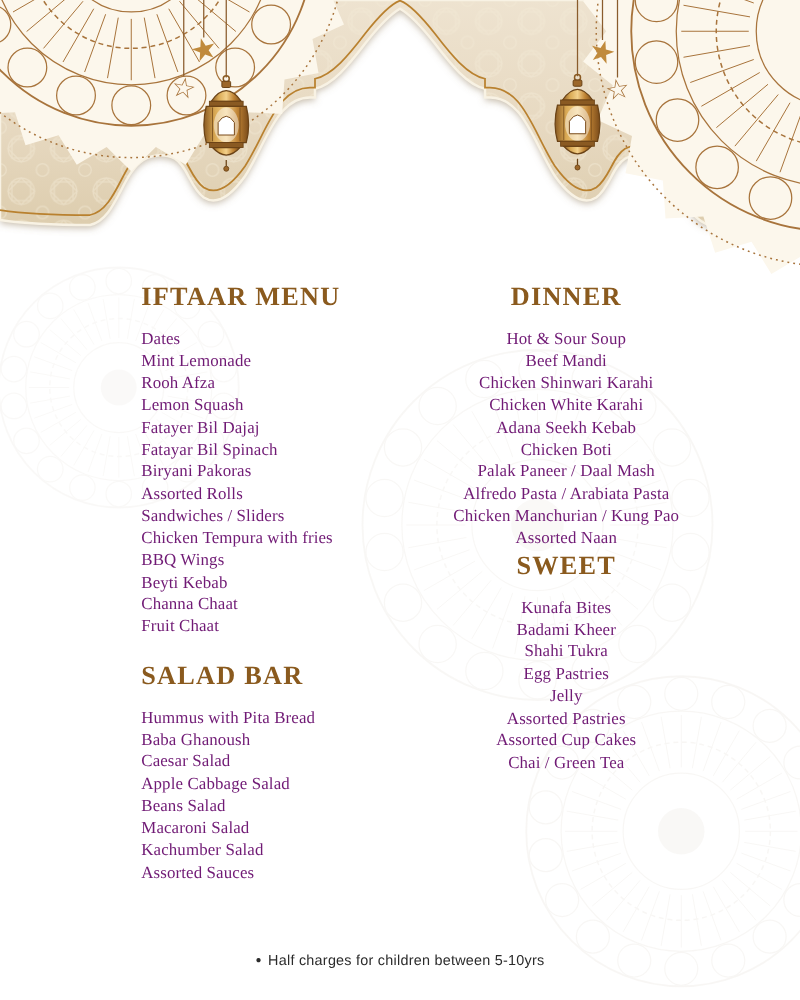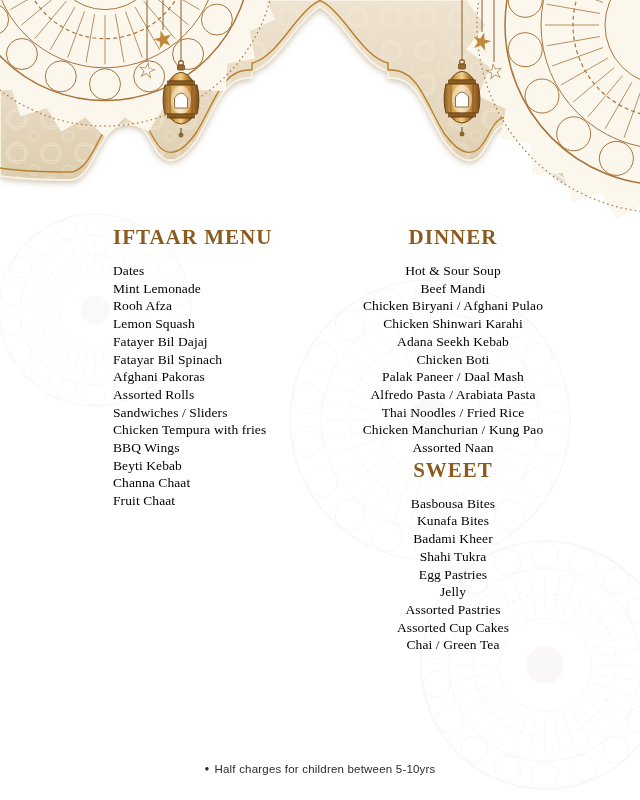--- a/index.html
+++ b/index.html
@@ -15,21 +15,21 @@
   .col-right{left:333px;width:240px;text-align:center;}
   .section-title{
     font-family:"Liberation Serif",serif;font-weight:700;
     font-size:21px;line-height:26px;letter-spacing:1px;
     color:#8a5a1e;margin:0 0 12px 0;
   }
   .section[data-id="salad"]{margin-top:17px;}
   .section[data-id="sweet"]{margin-top:0;}
   .menu-item{
     font-family:"Liberation Serif",serif;
-    font-size:13.5px;line-height:17.7px;color:#000000;letter-spacing:.1px;
+    font-size:13.5px;line-height:17.7px;color:#701a75;letter-spacing:.1px;
   }
   .footer{
     position:absolute;left:0;right:0;top:763px;text-align:center;z-index:1;
     font-family:"Liberation Sans",sans-serif;font-size:11.5px;
     letter-spacing:.2px;color:#2b2b2b;
   }
   .footer .bullet{font-size:8px;vertical-align:2px;margin-right:5px;}
 </style>
 </head>
 <body>
@@ -422,48 +422,57 @@
   <div class="menu-layer">
     <div class="col col-left">
         <div class="section" data-id="iftaar">
           <h2 class="section-title">IFTAAR MENU</h2>
           <div class="menu-item">Dates</div>
           <div class="menu-item">Mint Lemonade</div>
           <div class="menu-item">Rooh Afza</div>
           <div class="menu-item">Lemon Squash</div>
           <div class="menu-item">Fatayer Bil Dajaj</div>
           <div class="menu-item">Fatayar Bil Spinach</div>
-          <div class="menu-item">Afghani Pakoras</div>
+          <div class="menu-item">Biryani Pakoras</div>
           <div class="menu-item">Assorted Rolls</div>
           <div class="menu-item">Sandwiches / Sliders</div>
           <div class="menu-item">Chicken Tempura with fries</div>
           <div class="menu-item">BBQ Wings</div>
           <div class="menu-item">Beyti Kebab</div>
           <div class="menu-item">Channa Chaat</div>
           <div class="menu-item">Fruit Chaat</div>
         </div>
+        <div class="section" data-id="salad">
+          <h2 class="section-title">SALAD BAR</h2>
+          <div class="menu-item">Hummus with Pita Bread</div>
+          <div class="menu-item">Baba Ghanoush</div>
+          <div class="menu-item">Caesar Salad</div>
+          <div class="menu-item">Apple Cabbage Salad</div>
+          <div class="menu-item">Beans Salad</div>
+          <div class="menu-item">Macaroni Salad</div>
+          <div class="menu-item">Kachumber Salad</div>
+          <div class="menu-item">Assorted Sauces</div>
+        </div>
       </div>
     <div class="col col-right">
         <div class="section" data-id="dinner">
           <h2 class="section-title">DINNER</h2>
           <div class="menu-item">Hot &amp; Sour Soup</div>
           <div class="menu-item">Beef Mandi</div>
-          <div class="menu-item">Chicken Biryani / Afghani Pulao</div>
           <div class="menu-item">Chicken Shinwari Karahi</div>
+          <div class="menu-item">Chicken White Karahi</div>
           <div class="menu-item">Adana Seekh Kebab</div>
           <div class="menu-item">Chicken Boti</div>
           <div class="menu-item">Palak Paneer / Daal Mash</div>
           <div class="menu-item">Alfredo Pasta / Arabiata Pasta</div>
-          <div class="menu-item">Thai Noodles / Fried Rice</div>
           <div class="menu-item">Chicken Manchurian / Kung Pao</div>
           <div class="menu-item">Assorted Naan</div>
         </div>
         <div class="section" data-id="sweet">
           <h2 class="section-title">SWEET</h2>
-          <div class="menu-item">Basbousa Bites</div>
           <div class="menu-item">Kunafa Bites</div>
           <div class="menu-item">Badami Kheer</div>
           <div class="menu-item">Shahi Tukra</div>
           <div class="menu-item">Egg Pastries</div>
           <div class="menu-item">Jelly</div>
           <div class="menu-item">Assorted Pastries</div>
           <div class="menu-item">Assorted Cup Cakes</div>
           <div class="menu-item">Chai / Green Tea</div>
         </div>
       </div>

